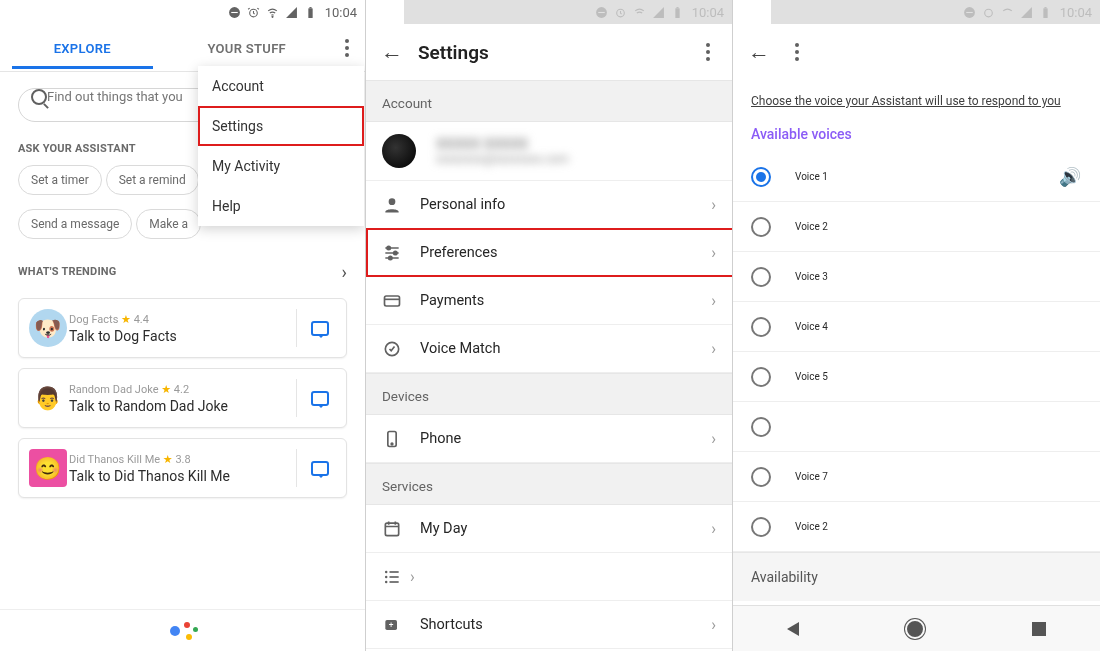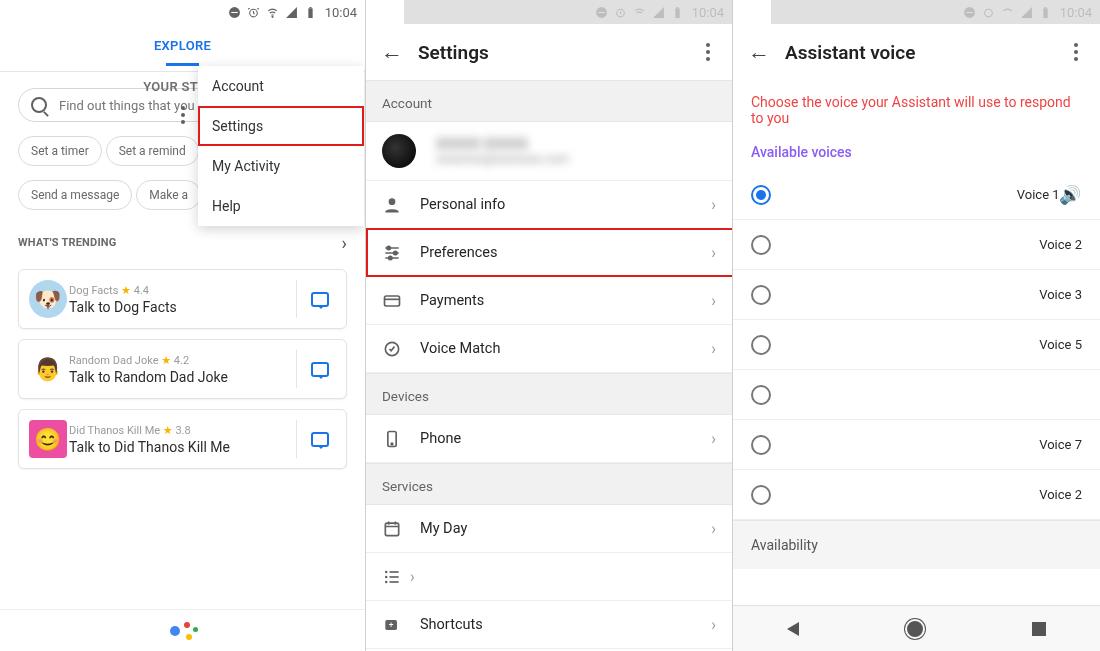--- a/index.html
+++ b/index.html
@@ -37,21 +37,20 @@
   .statusbar svg { width: 13px; height: 13px; }
   .statusbar .time { font-size: 13px; font-weight: 400; margin-left: 2px; }
 
   
   .tabs {
     display: flex;
     align-items: center;
     height: 48px;
     border-bottom: 1px solid #e5e5e5;
     position: relative;
-    flex-direction: column;
   }
   .tab {
     flex: 1;
     text-align: center;
     font-size: 13px;
     font-weight: 600;
     letter-spacing: .3px;
     color: #707070;
     padding: 14px 0 12px;
     position: relative;
@@ -80,25 +79,24 @@
     border-radius: 50%;
     background: #606060;
   }
 
   .search-pill {
     margin: 16px 18px 14px;
     height: 34px;
     border: 1px solid #d6d6d6;
     border-radius: 18px;
     display: flex;
-    align-items: center;
     padding: 0 12px;
     color: #767676;
     font-size: 13px;
-    gap: 12px;
+    gap: 0;
   }
   .icon-search {
     width: 16px; height: 16px;
     border: 2px solid #606060;
     border-radius: 50%;
     position: relative;
   }
   .icon-search::after {
     content: "";
     position: absolute;
@@ -322,22 +320,23 @@
     content:"";
     position:absolute;
     left:0; right:-2px; top:-1px; bottom:-1px;
     border: 2px solid #de1c1c;
     pointer-events:none;
   }
 
   
   .subtitle {
     padding: 14px 18px 4px;
-    font-size: 14px;
-    color: #ef4444;
+    font-size: 12px;
+    color: #404040;
+    text-decoration: underline;
   }
   .subcap {
     padding: 14px 18px 10px;
     font-size: 14px;
     color: #8b5cf6;
     font-weight: 500;
   }
   .voice-item {
     display: flex;
     align-items: center;
@@ -357,21 +356,21 @@
     content:"";
     position:absolute;
     left:50%; top:50%;
     width:10px; height:10px;
     margin-left:-5px; margin-top:-5px;
     background:#1a73e8;
     border-radius:50%;
   }
   .voice-label {
     flex:1; padding-left: 24px;
-    font-size: 13px; color:#2a2a2a;text-align:right;
+    font-size: 10px; color:#2a2a2a;
   }
   .speaker {
     color:#1a73e8; font-size:18px;
   }
   .avail {
     background:#f5f5f5;
     border-top:1px solid #e6e6e6;
     padding: 16px 18px;
     font-size: 14px;
     color:#555;
@@ -452,20 +451,21 @@
           <span></span>
         </div>
     </div>
   </div>
 
   <div class="search-pill">
     <span class="icon-search"></span>
     <span>Find out things that you</span>
   </div>
 
+  <div class="section-label">ASK YOUR ASSISTANT</div>
   <div class="chip-row">
     <div class="chip">Set a timer</div>
     <div class="chip">Set a remind</div>
   </div>
   <div class="chip-row shifted">
     <div class="chip">Send a message</div>
     <div class="chip">Make a</div>
   </div>
 
   <div class="trending-row">
@@ -719,21 +719,20 @@
           <rect x="10" y="2" width="4" height="2"></rect>
         </svg>
       </span>
     <span class="time">10:04</span>
   </div>
 
   <div class="appbar">
     <div class="back">
       <span>←</span>
     </div>
-    <div class="title">Assistant voice</div>
     <div class="overflow-dots">
       <div class="dots">
           <span></span>
           <span></span>
           <span></span>
         </div>
     </div>
   </div>
 
   <div class="subtitle">Choose the voice your Assistant will use to respond to you</div>
@@ -747,20 +746,24 @@
   <div class="voice-item">
     <span class="radio"></span>
     <span class="voice-label">Voice 2</span>
   </div>
   <div class="voice-item">
     <span class="radio"></span>
     <span class="voice-label">Voice 3</span>
   </div>
   <div class="voice-item">
     <span class="radio"></span>
+    <span class="voice-label">Voice 4</span>
+  </div>
+  <div class="voice-item">
+    <span class="radio"></span>
     <span class="voice-label">Voice 5</span>
   </div>
   <div class="voice-item">
     <span class="radio"></span>
   </div>
   <div class="voice-item">
     <span class="radio"></span>
     <span class="voice-label">Voice 7</span>
   </div>
   <div class="voice-item">

